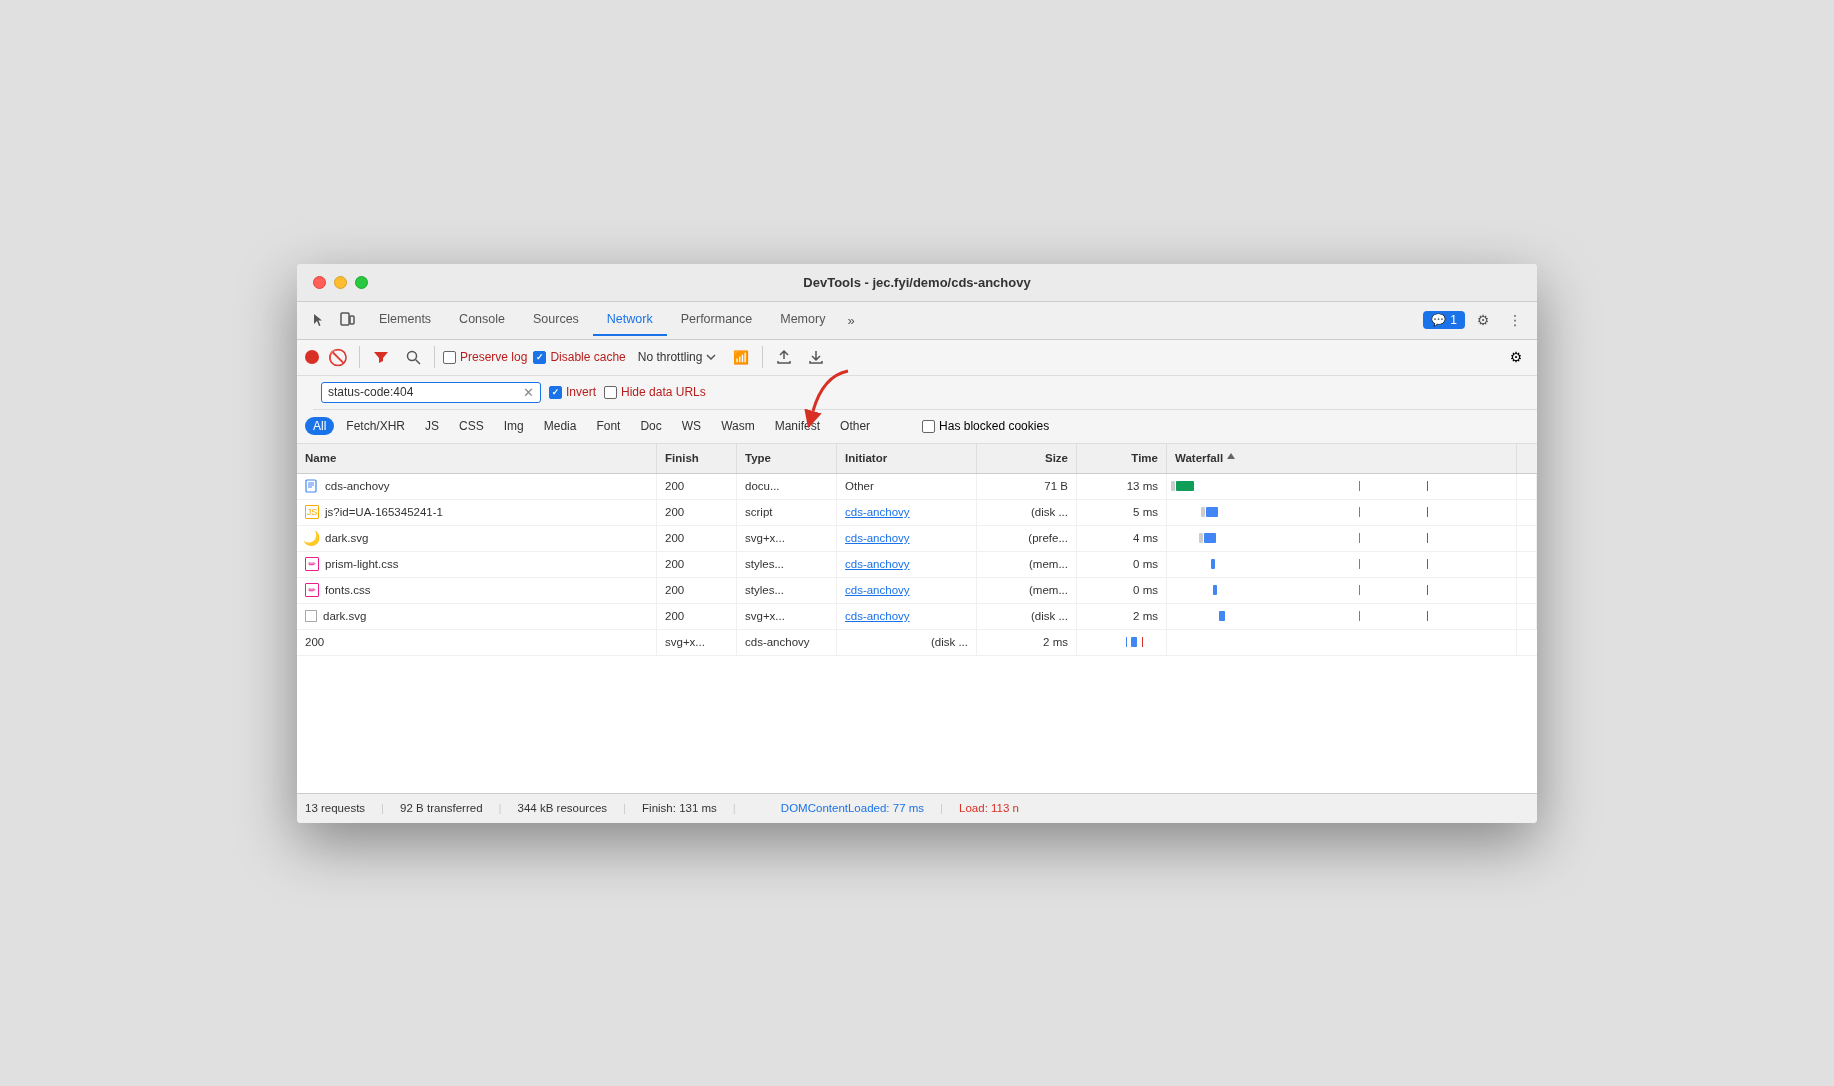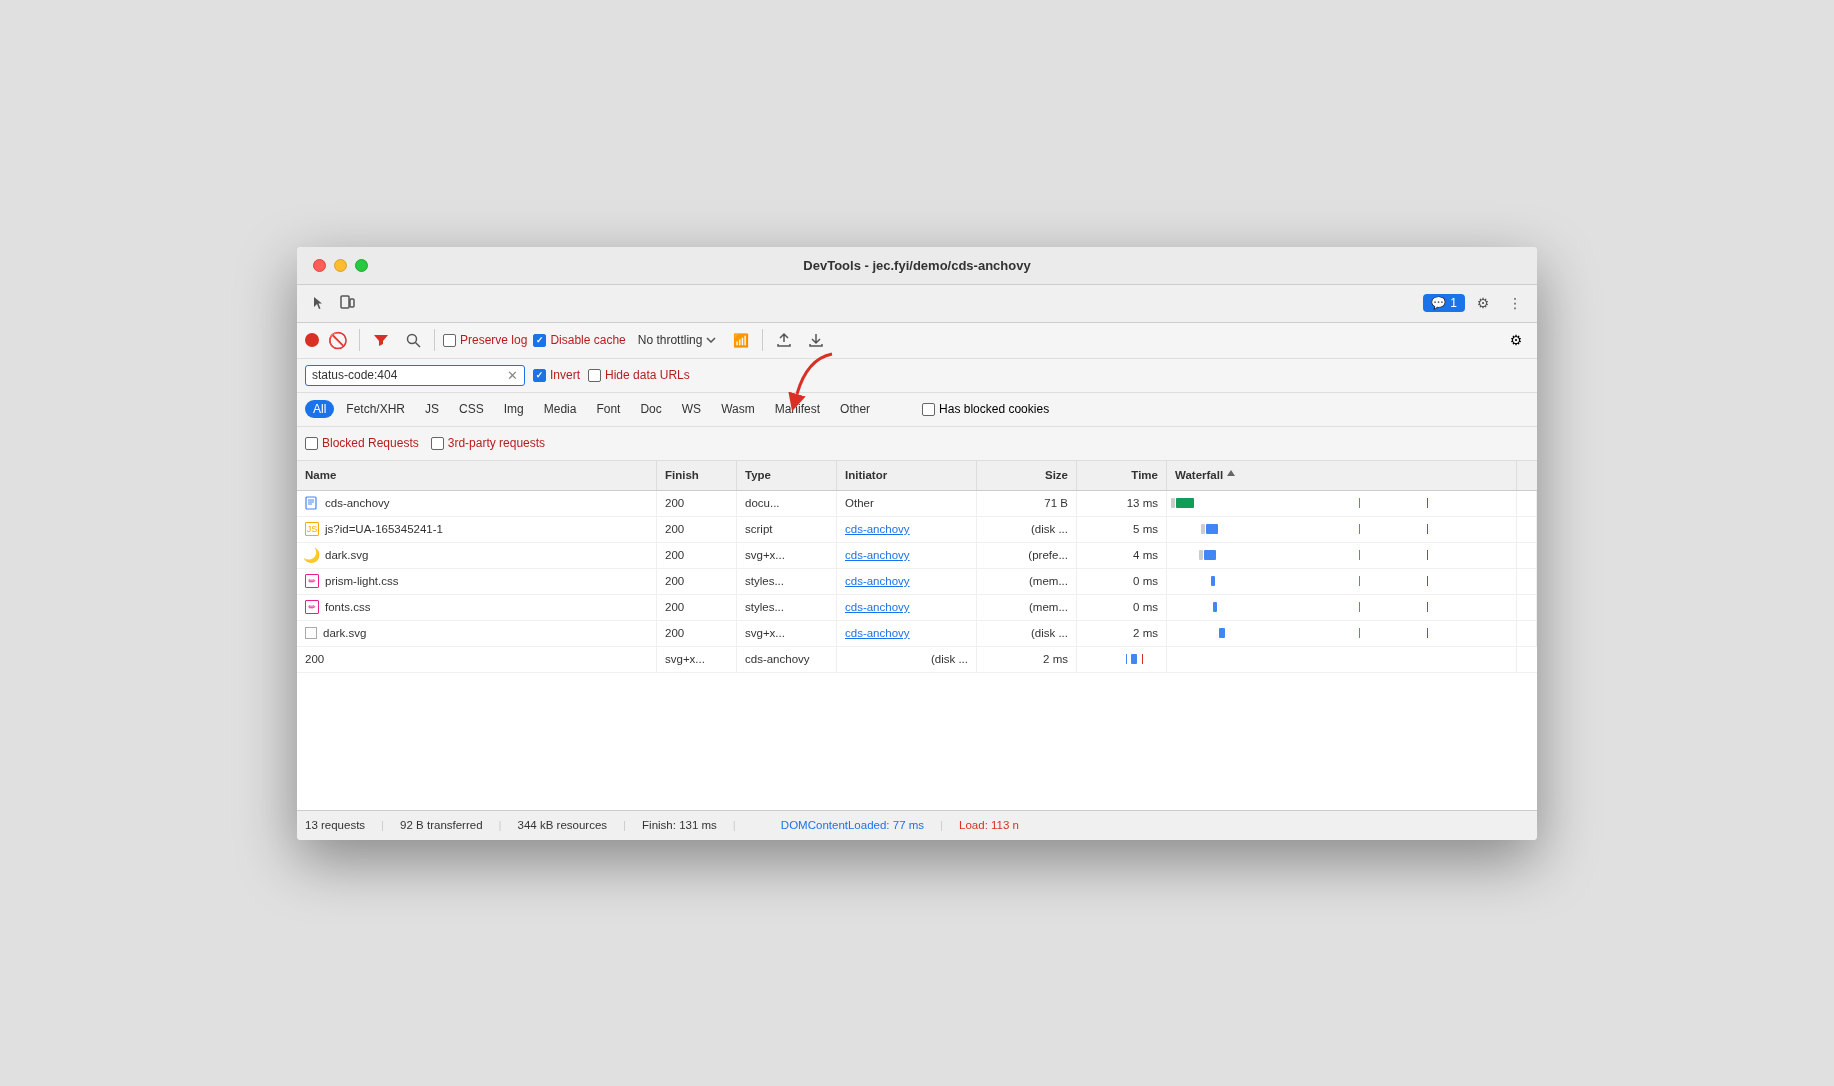--- a/index.html
+++ b/index.html
@@ -186,20 +186,21 @@
       background: none;
     }
     .filter-row {
       background: #f5f5f5;
       border-bottom: 1px solid #ddd;
       display: flex;
       align-items: center;
       padding: 4px 8px;
       gap: 8px;
       height: 34px;
+      margin-left: 16px;
     }
     .filter-input {
       border: 1.5px solid #1a73e8;
       border-radius: 3px;
       padding: 2px 6px;
       font-size: 12px;
       width: 220px;
       display: flex;
       align-items: center;
       justify-content: space-between;
@@ -350,20 +351,29 @@
       <svg width="16" height="16" viewBox="0 0 16 16" fill="none">
         <path d="M3 2 L3 12 L6 9 L8 14 L9.5 13.5 L7.5 8.5 L11 8.5 Z" fill="#555" stroke="none"></path>
       </svg>
     </button>
     <button class="devtools-icon-btn">
       <svg width="16" height="16" viewBox="0 0 16 16">
         <rect x="2" y="1" width="8" height="12" rx="1" stroke="#555" stroke-width="1.5" fill="none"></rect>
         <rect x="11" y="4" width="4" height="8" rx="1" stroke="#555" stroke-width="1.5" fill="none"></rect>
       </svg>
     </button>
+    <div class="tab-list">
+      <div class="tab">Elements</div>
+      <div class="tab">Console</div>
+      <div class="tab">Sources</div>
+      <div class="tab active">Network</div>
+      <div class="tab">Performance</div>
+      <div class="tab">Memory</div>
+      <div class="tab-overflow">»</div>
+    </div>
     <div class="tab-right">
       <div class="chat-badge">
         <span>💬</span>
         <span>1</span>
       </div>
       <button class="devtools-icon-btn">⚙</button>
       <button class="devtools-icon-btn">⋮</button>
     </div>
   </div>
 
@@ -453,30 +463,20 @@
     <button class="type-btn">WS</button>
     <button class="type-btn">Wasm</button>
     <button class="type-btn">Manifest</button>
     <button class="type-btn">Other</button>
     <div style="margin-left: 12px; display:flex; align-items:center; gap:4px;padding-left:28px;">
       <div class="checkbox"></div>
       <span style="font-size:12px;">Has blocked cookies</span>
     </div>
   </div>
 
-  <div class="extra-filters">
-    <label class="toolbar-label">
-      <div class="checkbox"></div>
-      <span>Blocked Requests</span>
-    </label>
-    <label class="toolbar-label">
-      <div class="checkbox"></div>
-      <span>3rd-party requests</span>
-    </label>
-  </div>
 
   <div class="table-header">
     <div class="th">Name</div>
     <div class="th">Finish</div>
     <div class="th">Type</div>
     <div class="th">Initiator</div>
     <div class="th right">Size</div>
     <div class="th right">Time</div>
     <div class="th" style="display:flex; align-items:center; gap:4px;">
       Waterfall

